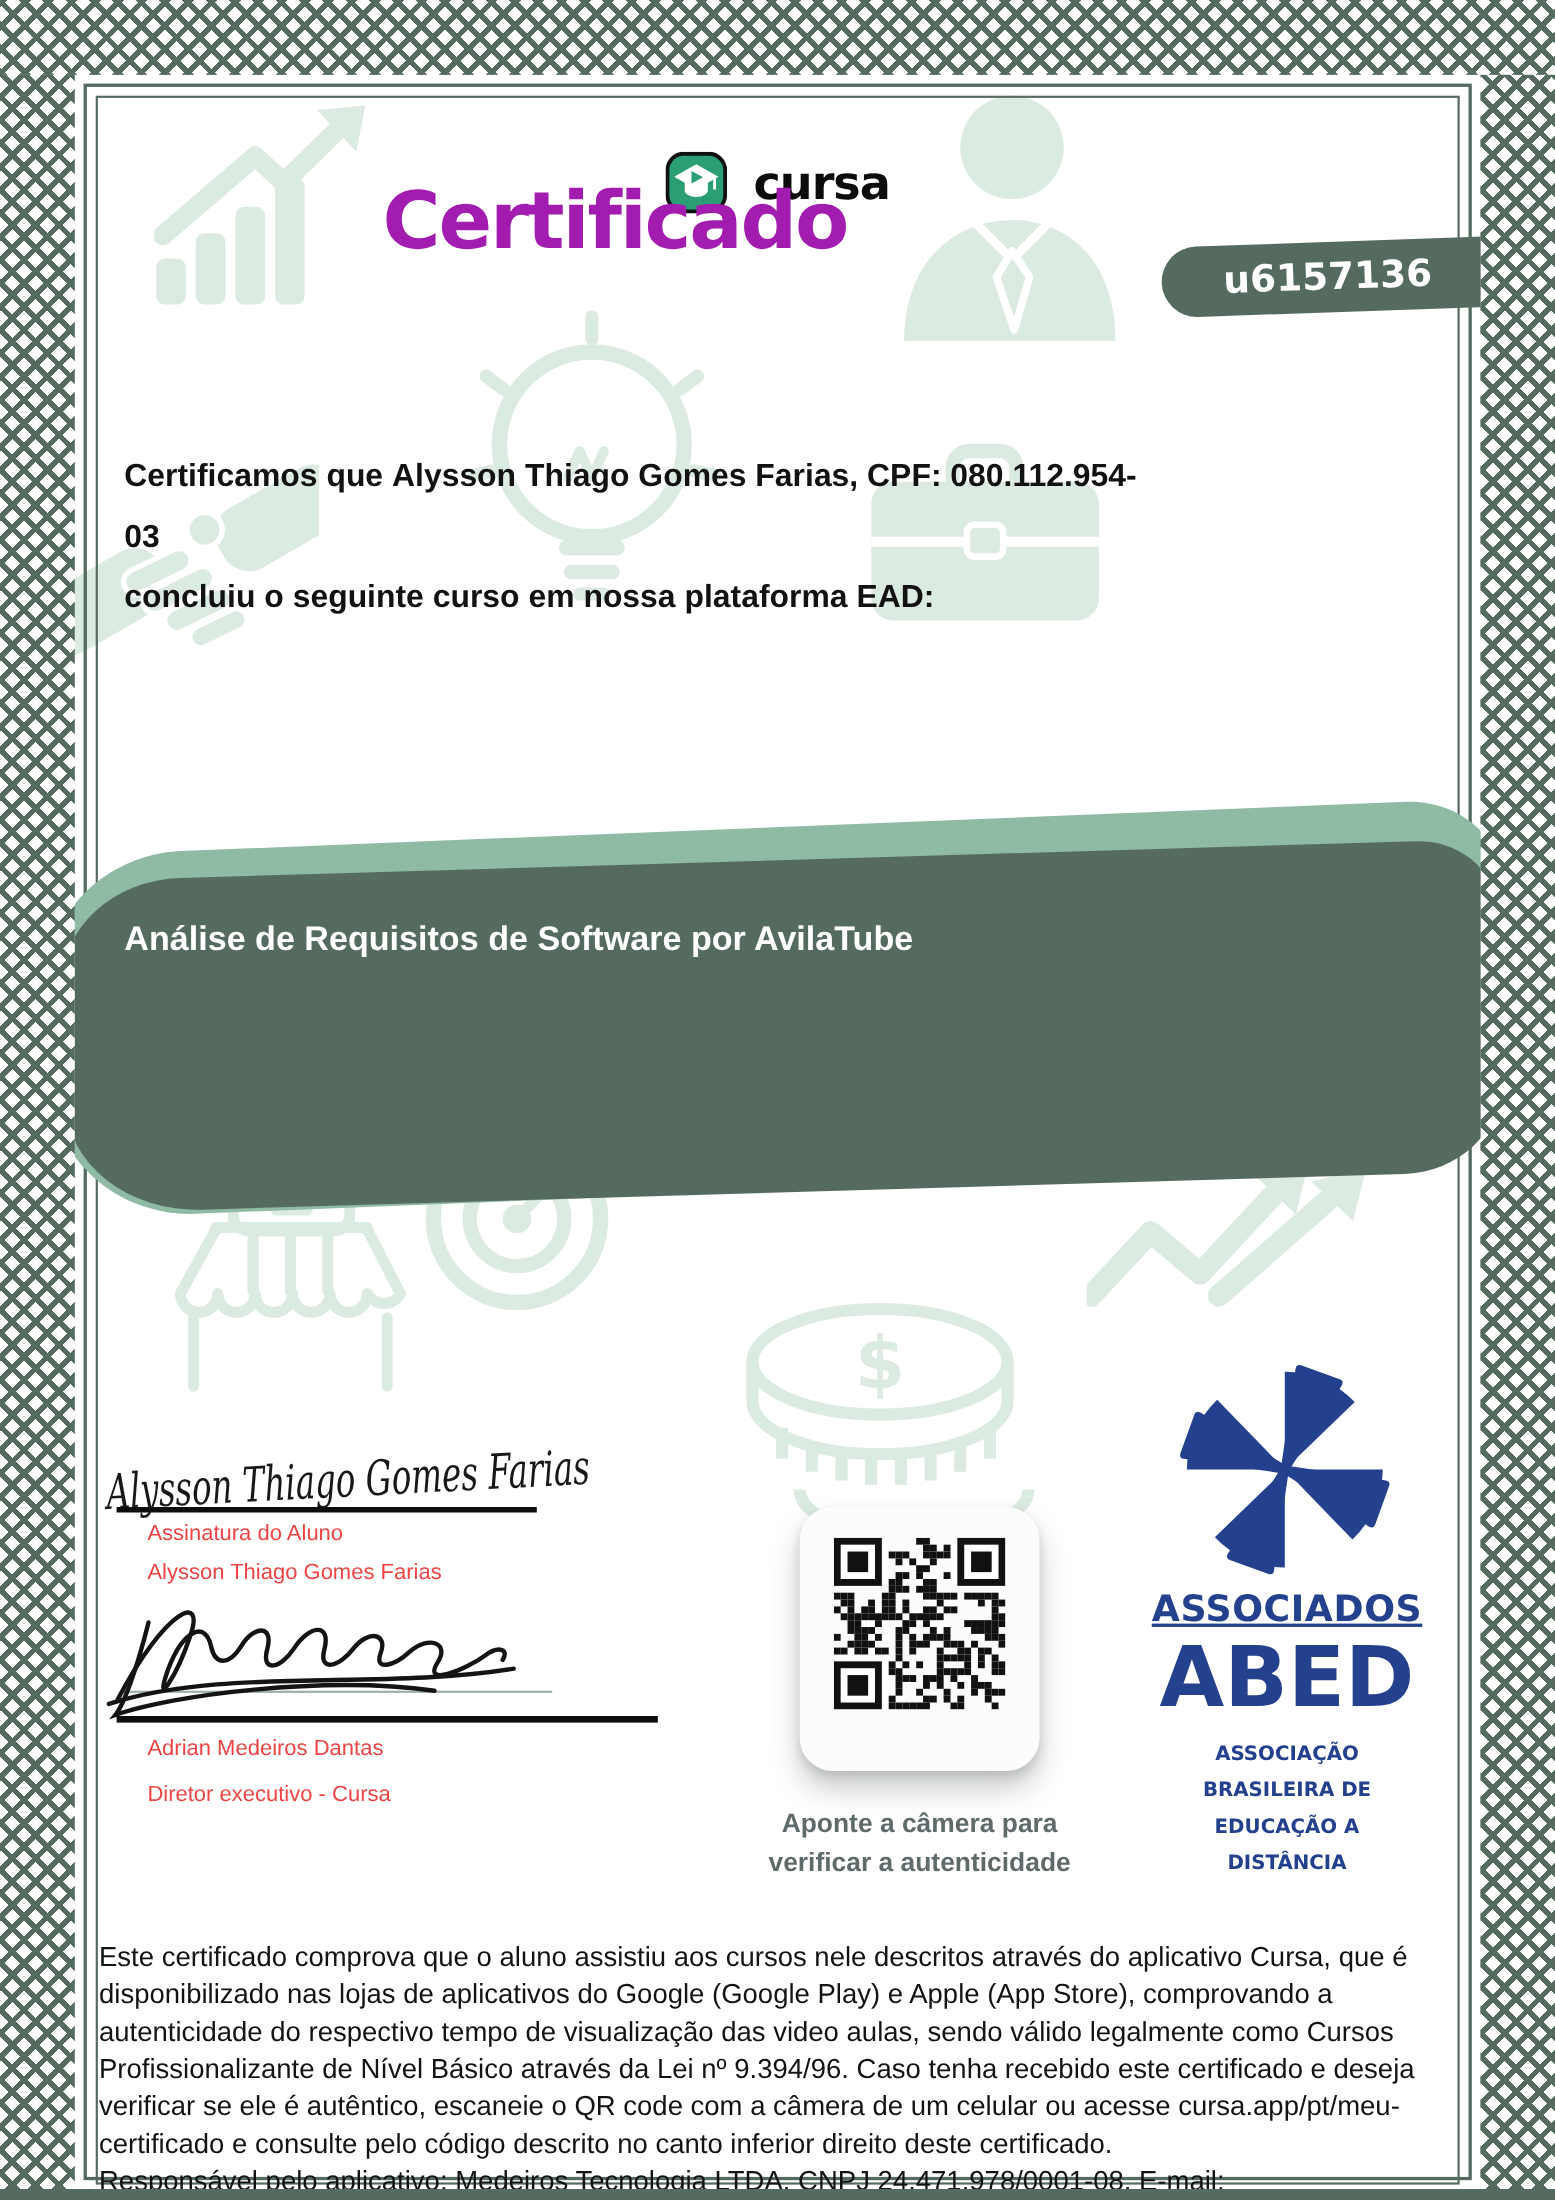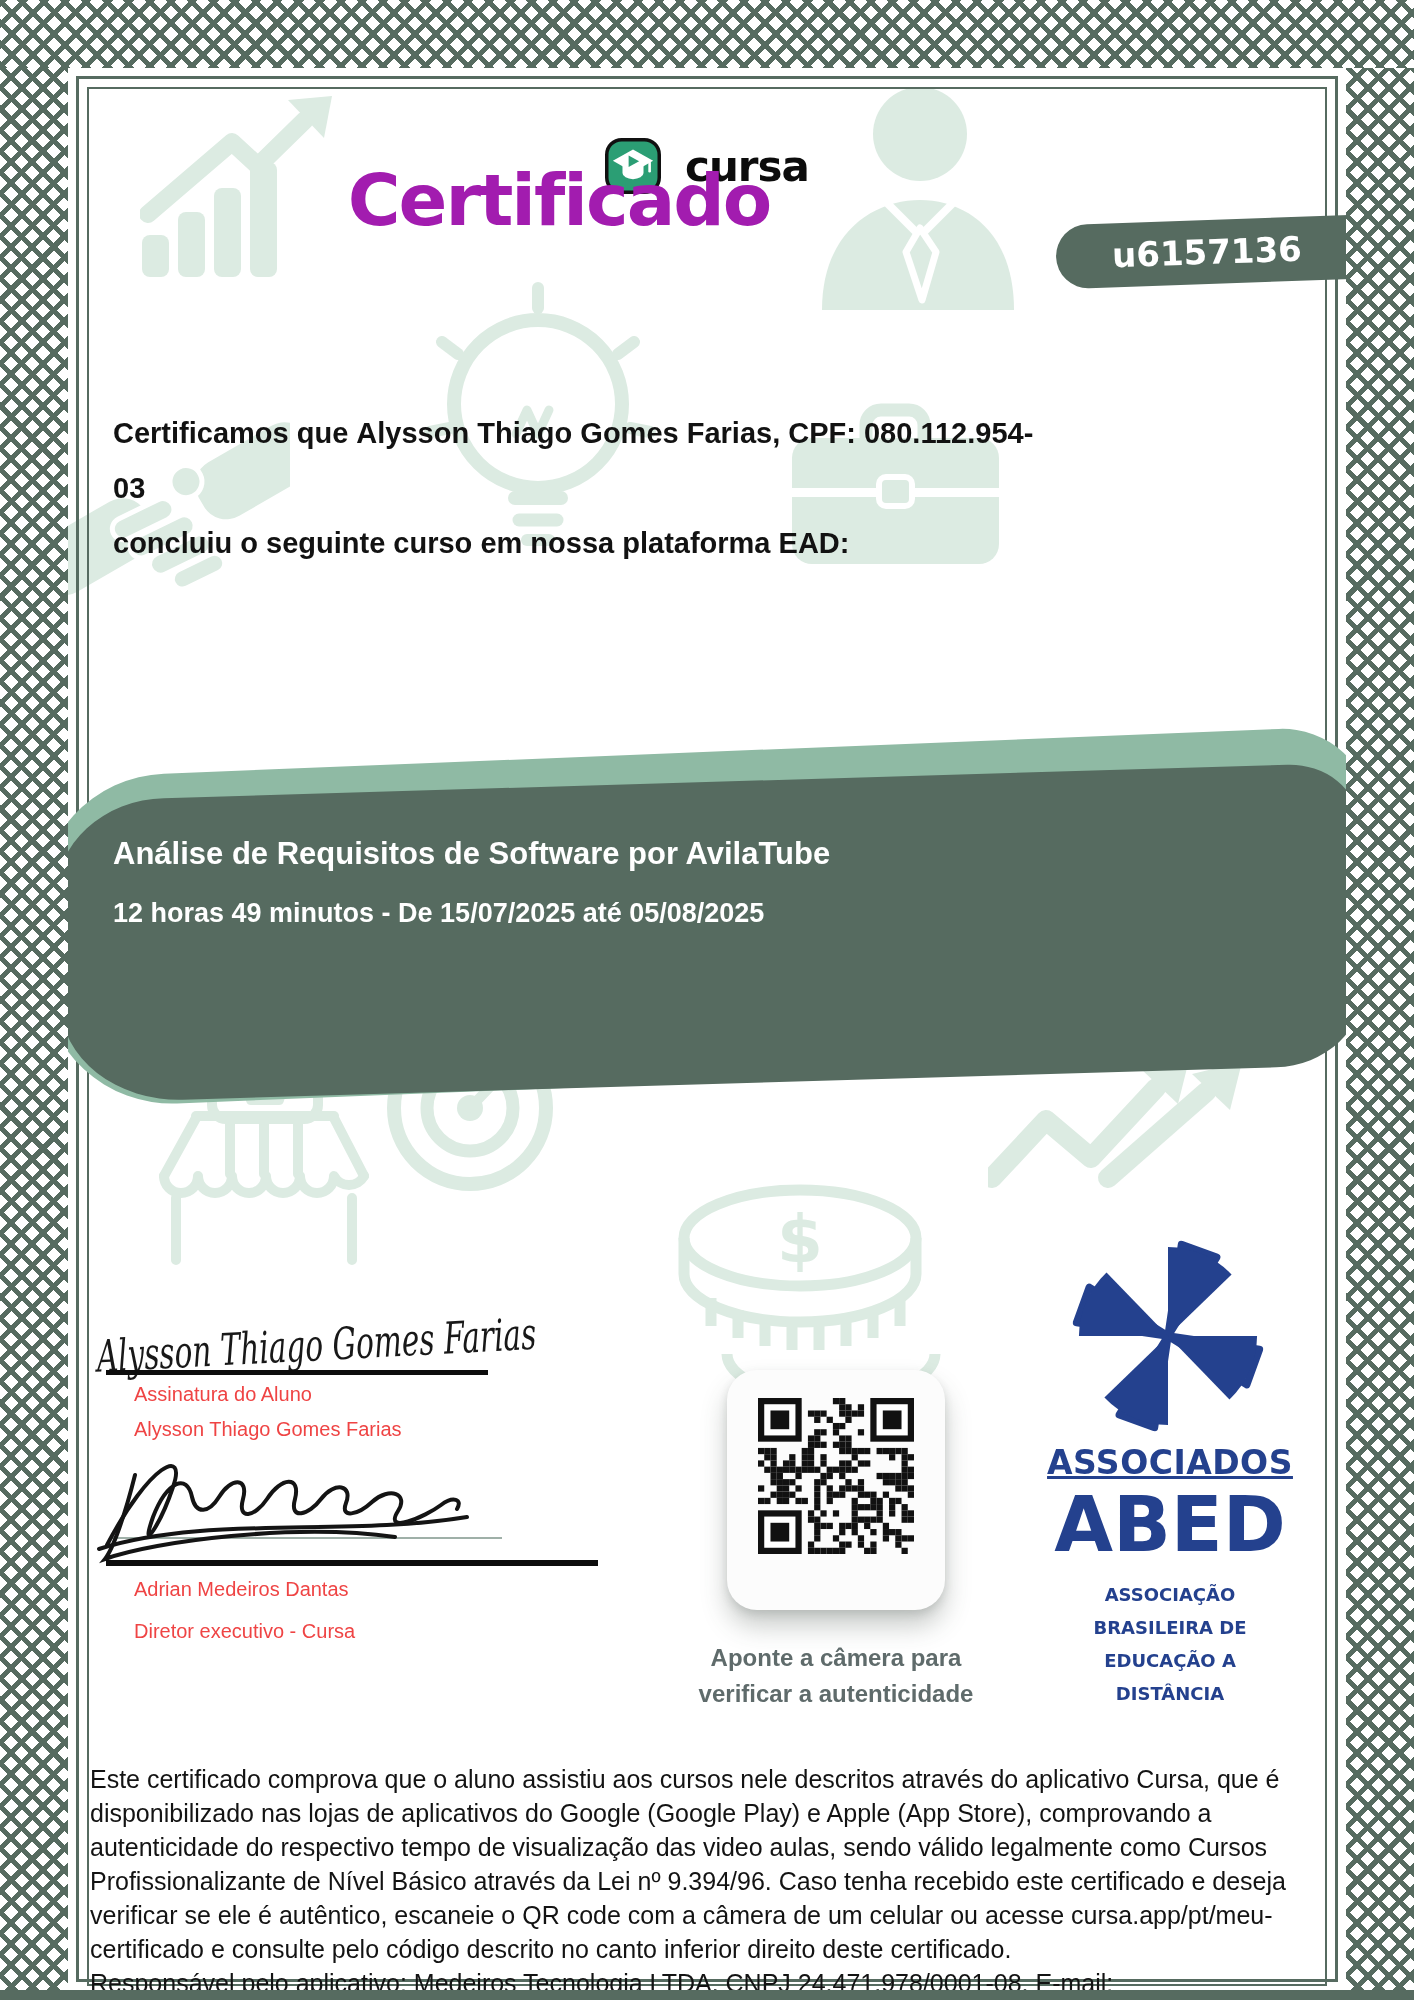--- a/index.html
+++ b/index.html
@@ -190,21 +190,20 @@
     <div>
       <span class="pre">Certificamos que</span>
       <span class="name">Alysson Thiago Gomes Farias, CPF: 080.112.954-03</span>
     </div>
     <div class="l2">concluiu o seguinte curso em nossa plataforma EAD:</div>
   </div>
 
   <div class="abs blob-light"></div>
   <div class="abs blob-dark"></div>
   <div class="abs course-title">Análise de Requisitos de Software por AvilaTube</div>
-  <div class="abs course-details">12 horas 49 minutos - De 15/07/2025 até 05/08/2025</div>
 
   <svg class="abs sig-script" width="470" height="120" viewBox="0 0 470 120">
     <text x="8" y="82" font-family="DejaVu Serif, serif" font-style="italic" font-size="44" fill="#181818" textLength="440" lengthAdjust="spacingAndGlyphs" transform="rotate(-3 235 60)">Alysson Thiago Gomes Farias</text>
   </svg>
   <div class="sig-line" style="left:106px;top:1370px;width:382px;height:5px;"></div>
   <div class="sig-label" style="left:90px;top:1383px;">Assinatura do Aluno</div>
   <div class="sig-label" style="left:90px;top:1418px;">Alysson Thiago Gomes Farias</div>
 
   <div class="thin-rule" style="left:110px;top:1537px;width:392px;height:2px;"></div>
   <svg class="abs" style="left:95px;top:1445px;z-index:4;" width="400" height="125" viewBox="0 0 400 125">

